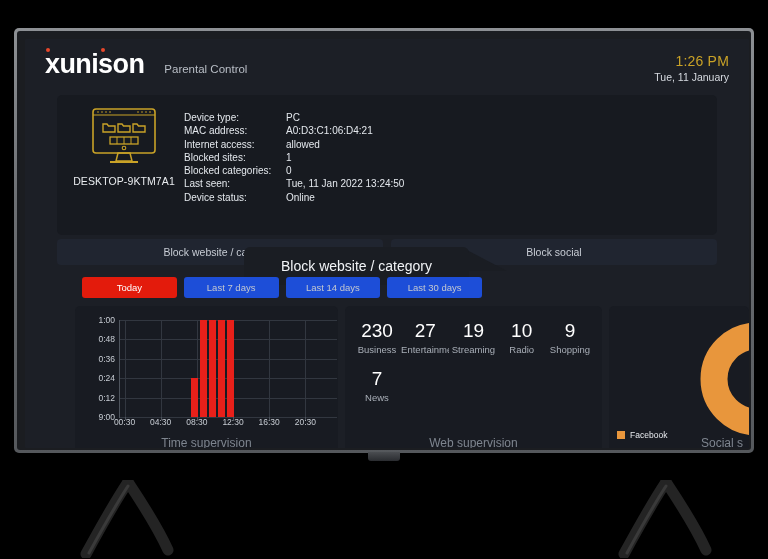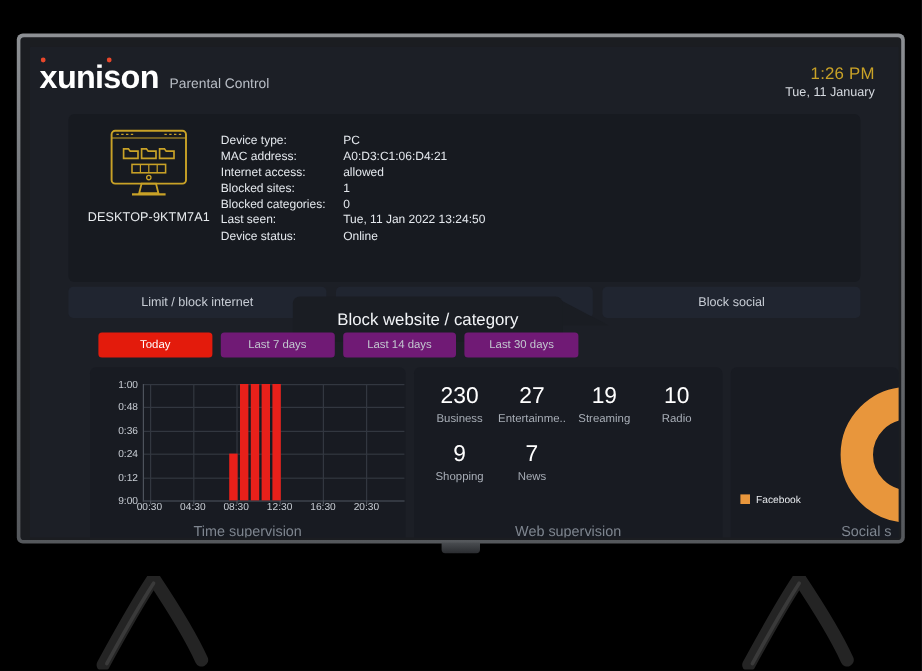--- a/index.html
+++ b/index.html
@@ -58,22 +58,22 @@
   #tv-leg-right { left: 600px; }
 
   
   #top-bar {
     position: absolute;
     left: 0; top: 0;
     width: 724px; height: 52px;
   }
   #brand {
     position: absolute;
-    left: 8px; top: 12px;
-    display: flex; align-items: baseline; gap: 9px;
+    left: 20px; top: 12px;
+    display: flex; align-items: baseline; gap: 20px;
   }
   #logo-word {
     font-size: 27px;
     font-weight: bold;
     color: #ffffff;
     letter-spacing: -0.6px;
     position: relative;
     line-height: 1;
   }
   #logo-word::before {
@@ -191,21 +191,21 @@
     left: 57px; top: 238px;
     width: 400px; height: 21px;
     display: flex; gap: 7px;
     z-index: 45;
   }
   .range-btn {
     flex: 1;
     border-radius: 3px;
     font-size: 9.5px;
     display: flex; align-items: center; justify-content: center;
-    background: #701a75;
+    background: #1d4ed8;
     color: #c3c8d0;
     cursor: pointer;
     border: none;
     font-family: inherit;
   }
   .range-btn.active { background: #e31b0c; color: #ffffff; }
 
   
   #panel-row {
     position: absolute;
@@ -283,21 +283,21 @@
     position: absolute;
     bottom: 0;
     background: #e8201a;
   }
 
   
   #stats-grid {
     position: absolute;
     left: 8px; top: 14px; right: 8px;
     display: grid;
-    grid-template-columns: repeat(4, 1fr);
+    grid-template-columns: repeat(5, 1fr);
     row-gap: 13px;
   }
   .stat-cell { text-align: center; overflow: hidden; }
   .stat-value {
     font-size: 19px;
     color: #ffffff;
     line-height: 1.15;
   }
   .stat-label {
     font-size: 9.5px;
@@ -309,21 +309,21 @@
   }
 
   
   #donut-wrap {
     position: absolute;
     left: 88px; top: 13px;
     width: 120px; height: 120px;
   }
   #legend-social {
     position: absolute;
-    left: 8px; bottom: 35px;
+    left: 8px; bottom: 16px;
     display: flex; align-items: center; gap: 5px;
   }
   #legend-swatch {
     width: 8px; height: 8px;
     background: #e8963c;
   }
   #legend-label {
     font-size: 8.5px;
     color: #e7eaee;
   }
@@ -406,21 +406,20 @@
                 <span class="spec-value">Tue, 11 Jan 2022 13:24:50</span>
               </div>
               <div class="spec-row">
                 <span class="spec-key">Device status:</span>
                 <span class="spec-value">Online</span>
               </div>
             </div>
         </div>
 
         <div id="tab-strip">
-            <button class="tab-btn">Limit / block internet</button>
             <button class="tab-btn">Block website / category</button>
             <button class="tab-btn">Block social</button>
           </div>
         <div id="tooltip-pointer"></div>
         <div id="tooltip-bubble">Block website / category</div>
 
         <div id="range-strip">
             <button class="range-btn active">Today</button>
             <button class="range-btn">Last 7 days</button>
             <button class="range-btn">Last 14 days</button>

